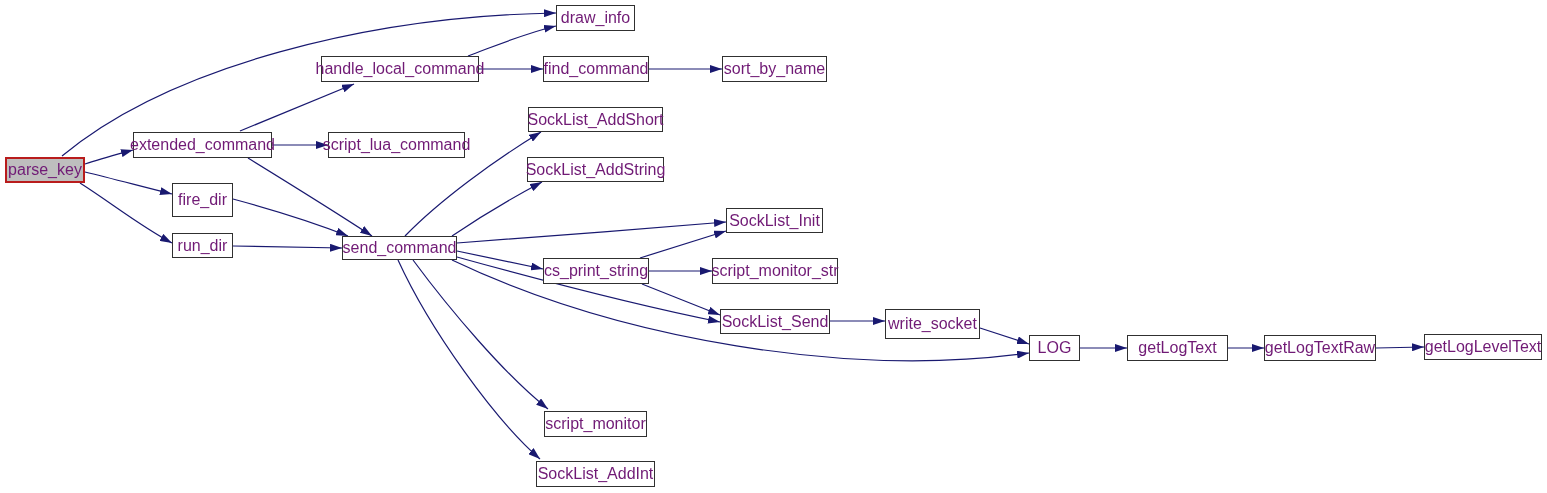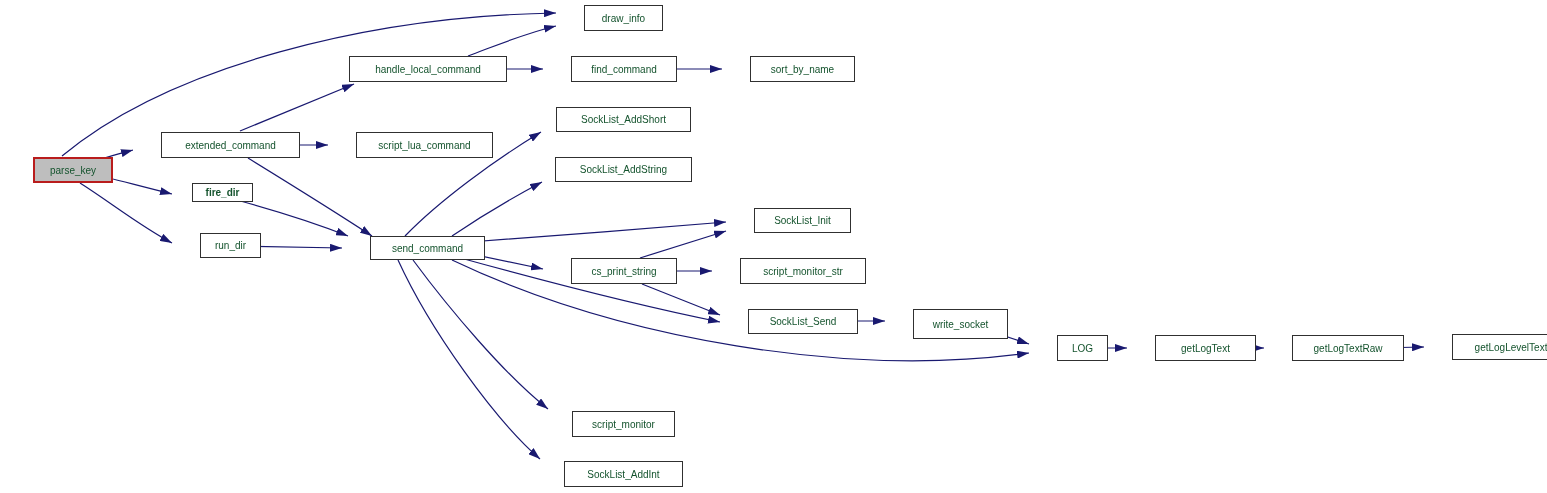--- a/index.html
+++ b/index.html
@@ -10,24 +10,23 @@
     font-family:"Liberation Sans", sans-serif;
     overflow:hidden;
   }
   svg.edges{position:absolute;left:0;top:0;width:1547px;height:493px;}
   .node{
     position:absolute;
     box-sizing:border-box;
     background:#ffffff;
     border:1px solid #303030;
     display:flex;align-items:center;justify-content:center;
-    font-size:10px;color:#14532d;
+    font-size:16px;color:#701a75;
     white-space:nowrap;
     z-index:2;
-    margin-left:28px;
   }
   .node.highlight{
     background:#bebebe;
     border:2px solid #b91c1c;
   }
 </style>
 </head>
 <body>
 
 <div class="canvas">
@@ -72,21 +71,21 @@
 
   <div class="node highlight" style="left:5px;top:157px;width:80px;height:26px;">parse_key</div>
   <div class="node" style="left:556px;top:5px;width:79px;height:26px;">draw_info</div>
   <div class="node" style="left:321px;top:56px;width:158px;height:26px;">handle_local_command</div>
   <div class="node" style="left:543px;top:56px;width:106px;height:26px;">find_command</div>
   <div class="node" style="left:722px;top:56px;width:105px;height:26px;">sort_by_name</div>
   <div class="node" style="left:133px;top:132px;width:139px;height:26px;">extended_command</div>
   <div class="node" style="left:328px;top:132px;width:137px;height:26px;text-align:right;">script_lua_command</div>
   <div class="node" style="left:527px;top:157px;width:137px;height:25px;">SockList_AddString</div>
   <div class="node" style="left:528px;top:107px;width:135px;height:25px;">SockList_AddShort</div>
-  <div class="node" style="left:164px;top:183px;width:61px;height:19px;font-weight:bold;">fire_dir</div>
+  <div class="node" style="left:172px;top:183px;width:61px;height:34px;">fire_dir</div>
   <div class="node" style="left:172px;top:233px;width:61px;height:25px;">run_dir</div>
   <div class="node" style="left:342px;top:236px;width:115px;height:24px;">send_command</div>
   <div class="node" style="left:726px;top:208px;width:97px;height:25px;">SockList_Init</div>
   <div class="node" style="left:543px;top:258px;width:106px;height:26px;">cs_print_string</div>
   <div class="node" style="left:712px;top:258px;width:126px;height:26px;">script_monitor_str</div>
   <div class="node" style="left:720px;top:309px;width:110px;height:25px;">SockList_Send</div>
   <div class="node" style="left:885px;top:309px;width:95px;height:30px;">write_socket</div>
   <div class="node" style="left:1029px;top:335px;width:51px;height:26px;">LOG</div>
   <div class="node" style="left:1127px;top:335px;width:101px;height:26px;">getLogText</div>
   <div class="node" style="left:1264px;top:335px;width:112px;height:26px;">getLogTextRaw</div>

